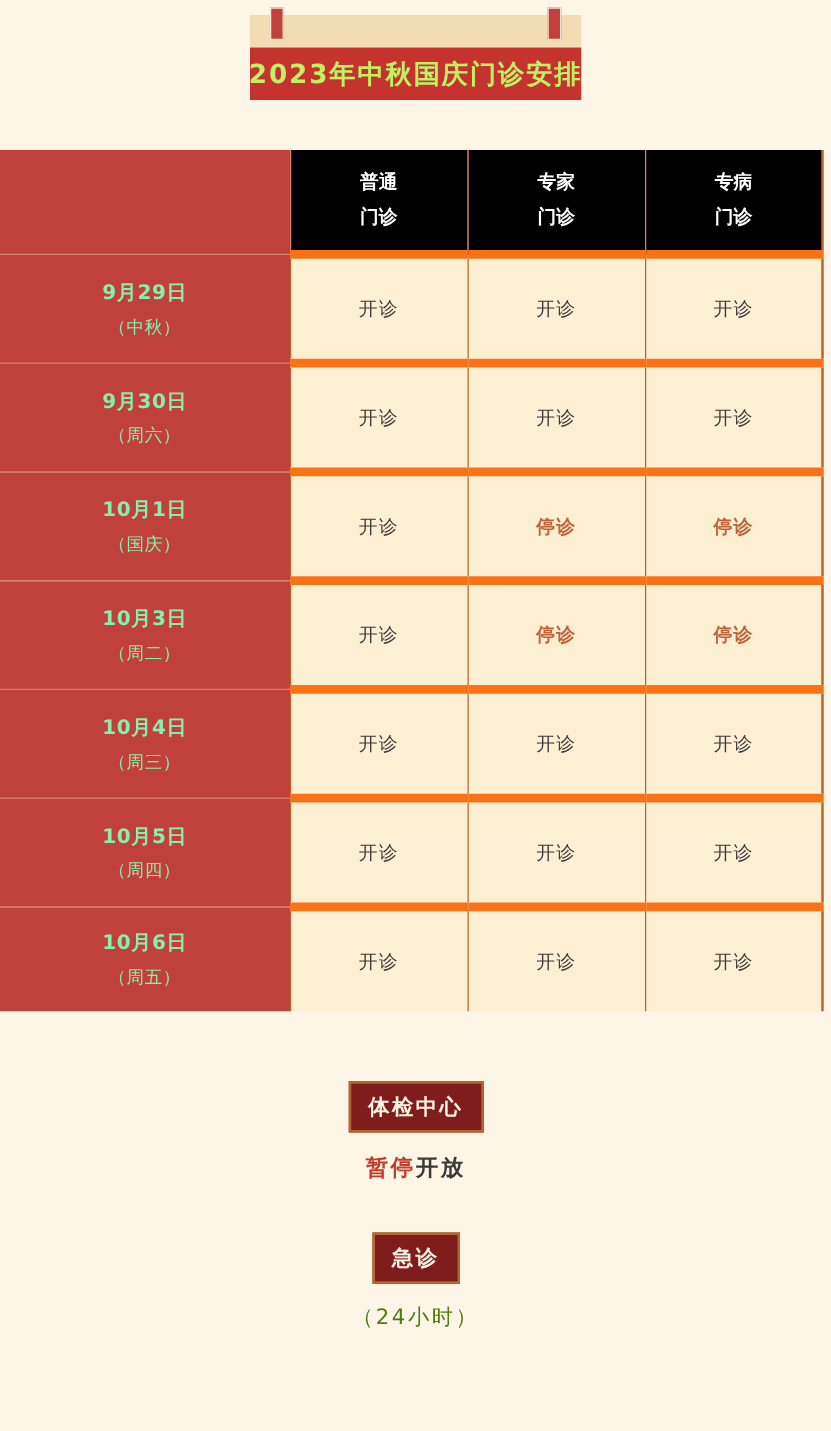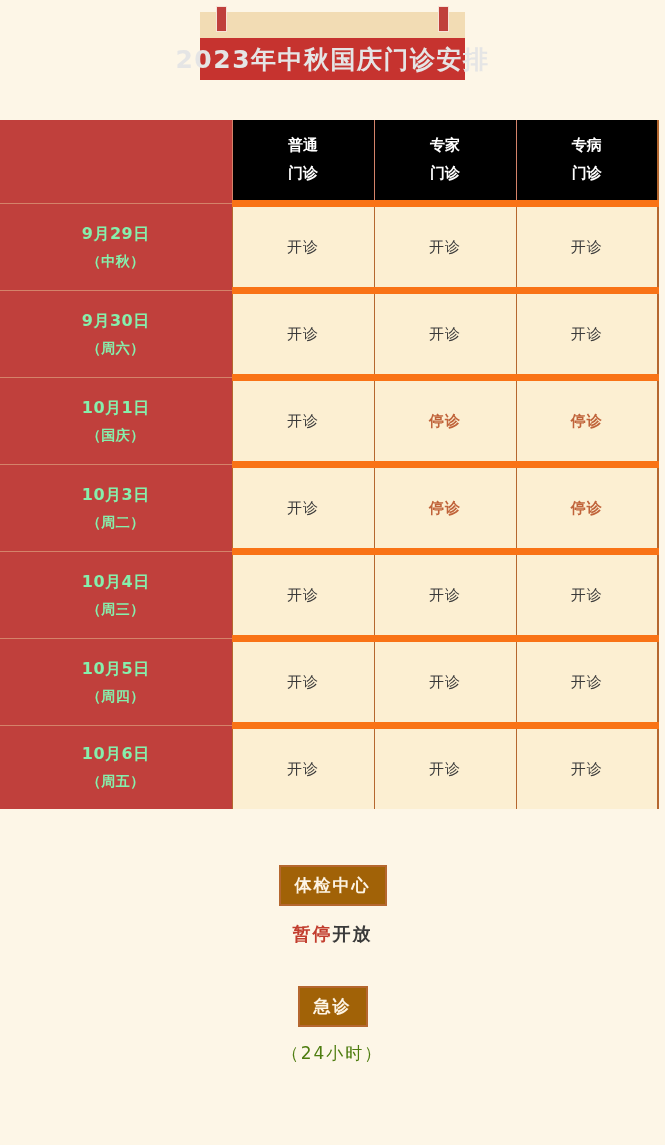--- a/index.html
+++ b/index.html
@@ -35,22 +35,22 @@
   }
   .banner-bar {
     height: 42px;
     background: #c6332f;
     width: 100%;
     display: flex;
     align-items: center;
     justify-content: center;
   }
   .banner-title {
-    color: #e5e5e5;
-    font-size: 25px;
+    color: #bef264;
+    font-size: 21px;
     font-weight: bold;
     letter-spacing: 1.5px;
     white-space: nowrap;
     font-family: "DejaVu Sans", "Liberation Sans", sans-serif;
   }
   .clip {
     position: absolute;
     top: -6px;
     width: 11px;
     height: 26px;
@@ -110,21 +110,21 @@
   .date-cell .d-main {
     display: block;
     font-size: 16px;
     font-weight: bold;
     letter-spacing: 0.5px;
     margin-bottom: 8px;
   }
   .date-cell .d-sub {
     display: block;
     font-size: 14px;
-    font-weight: bold;
+    font-weight: normal;
     letter-spacing: 0.5px;
   }
 
   
   .stat-cell {
     background: #fcefd2;
     height: 80px;
     border-left: 1px solid #b5672f;
     border-top: 7px solid #f97316;
     font-size: 15px;
@@ -147,21 +147,21 @@
     left: 0;
     top: 865px;
     width: 665px;
     text-align: center;
   }
   .notice { margin-bottom: 40px; }
   .notice:last-child { margin-bottom: 0; }
 
   .badge {
     display: inline-block;
-    background: #a16207;
+    background: #7f1d1d;
     border: 2px solid #b5672f;
     padding: 7px 14px;
     box-sizing: border-box;
   }
   .badge-label {
     color: #fdf4e4;
     font-size: 17px;
     font-weight: bold;
     letter-spacing: 2px;
     font-family: "DejaVu Sans", "Liberation Sans", sans-serif;

